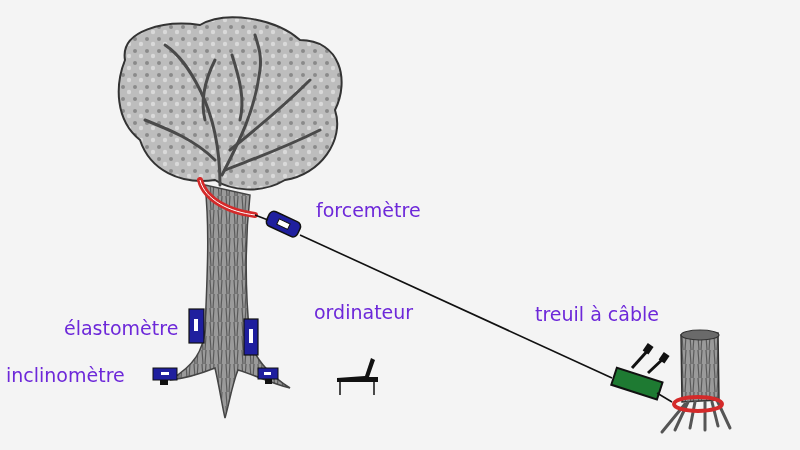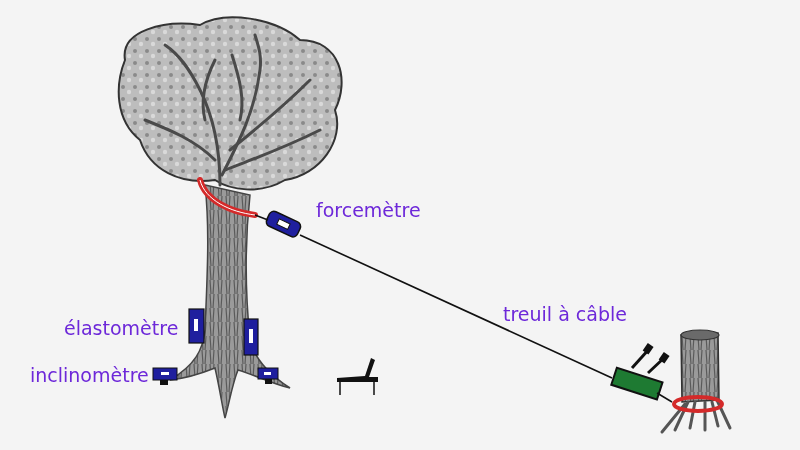--- a/index.html
+++ b/index.html
@@ -12,23 +12,23 @@
   #canvas { position: absolute; left: 0; top: 0; width: 800px; height: 450px; }
   .label {
     position: absolute;
     font-size: 19px;
     color: #6d28d9;
     line-height: 24px;
     white-space: nowrap;
   }
   #lbl-force { left: 316px; top: 198px; }
   #lbl-elasto { left: 64px; top: 316px; }
-  #lbl-incl { left: 30px; top: 363px; }
+  #lbl-incl { left: 6px; top: 363px; }
   #lbl-laptop { left: 314px; top: 300px; }
-  #lbl-winch { left: 503px; top: 302px; }
+  #lbl-winch { left: 535px; top: 302px; }
 </style>
 </head>
 <body>
 
 <svg id="canvas" viewBox="0 0 800 450">
   <defs>
     <pattern id="bark" width="8" height="14" patternUnits="userSpaceOnUse">
       <rect width="8" height="14" fill="#9a9a9a"></rect>
       <path d="M2 0 L3 14 M6 0 L5 14" stroke="#5a5a5a" stroke-width="1.2"></path>
     </pattern>
@@ -108,14 +108,15 @@
     <path d="M675 430 L688 402 M690 428 L695 402 M705 430 L705 402 M718 426 L712 402 M730 428 L716 398 M662 432 L685 404" stroke="#555" stroke-width="3" stroke-linecap="round"></path>
   </g>
 
   <ellipse cx="698" cy="404" rx="24" ry="7" fill="none" stroke="#d42a2a" stroke-width="4"></ellipse>
 </svg>
 
 <div class="label" id="lbl-force">forcemètre</div>
 <div class="label" id="lbl-elasto">élastomètre</div>
 <div class="label" id="lbl-incl">inclinomètre</div>
 <div class="label" id="lbl-laptop">
+  <div>ordinateur</div>
 </div>
 <div class="label" id="lbl-winch">treuil à câble</div>
 
 </body></html>

